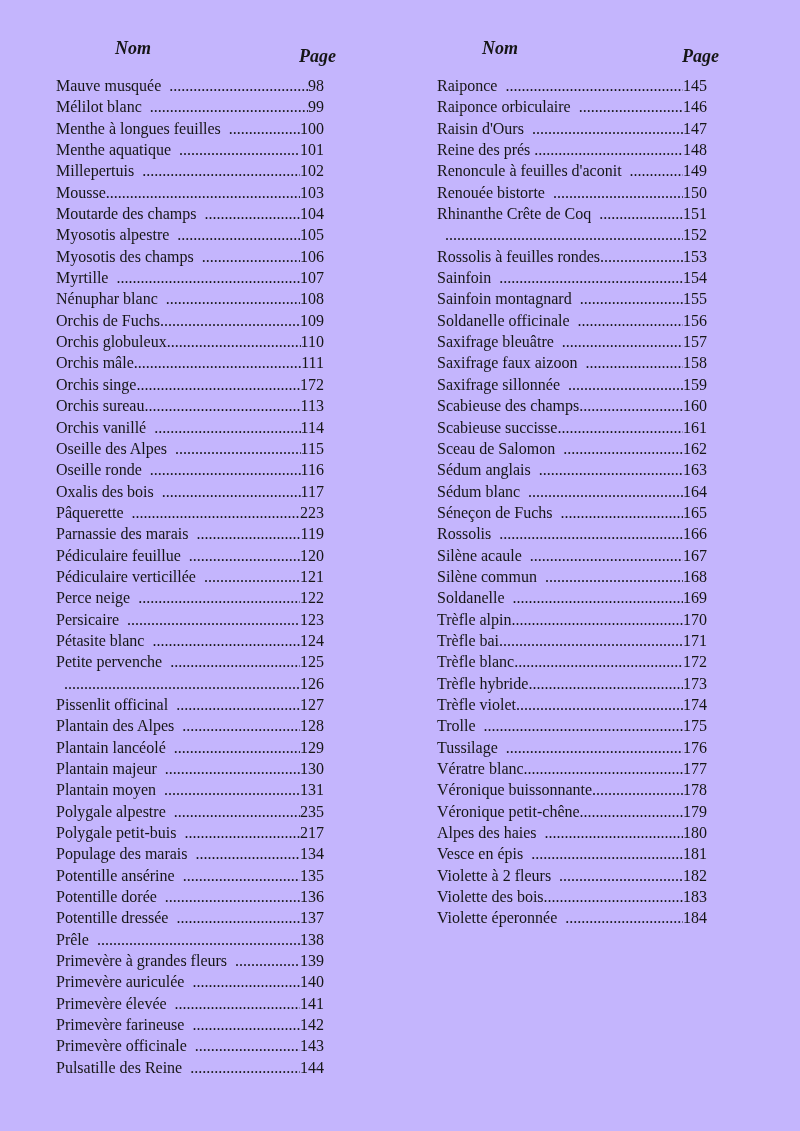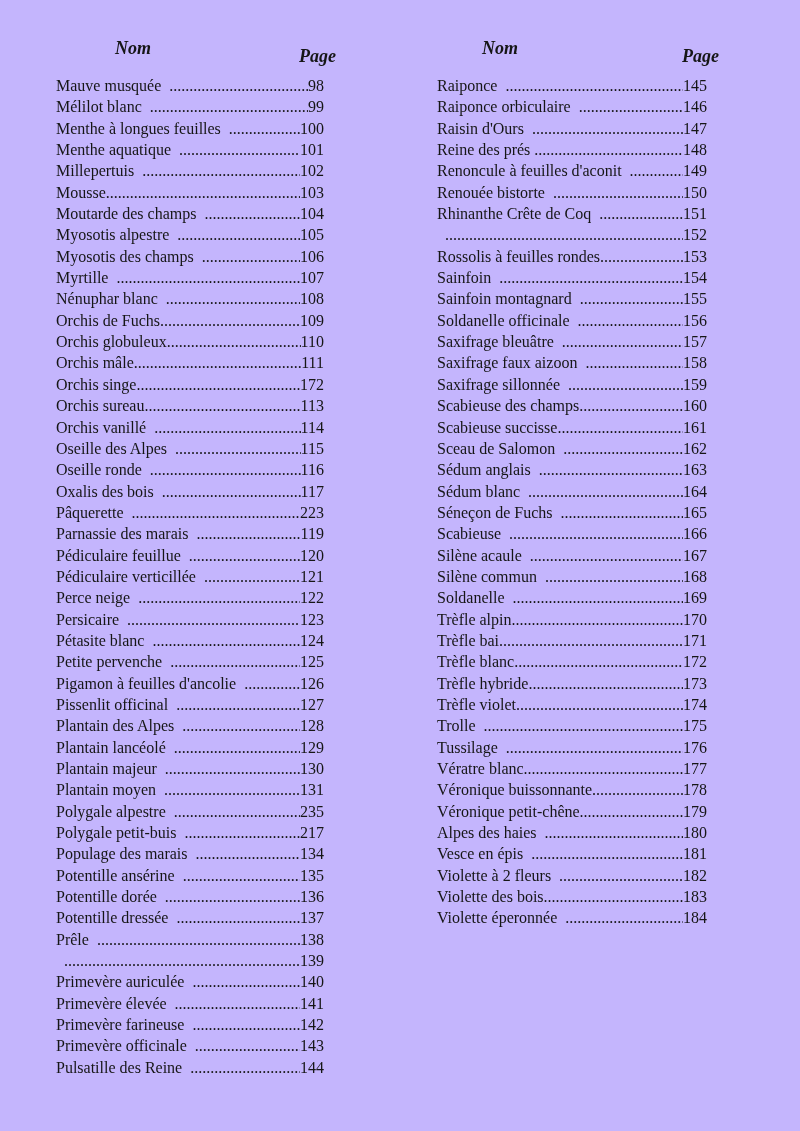--- a/index.html
+++ b/index.html
@@ -219,21 +219,20 @@
     <span class="pnum">124</span>
   </div>
 
   <div class="row">
     <span class="name">Petite pervenche</span>
     <span class="leader">  ................................................................................</span>
     <span class="pnum">125</span>
   </div>
 
   <div class="row">
-    <span class="name">Pigamon à feuilles d'ancolie</span>
     <span class="leader">  ................................................................................</span>
     <span class="pnum">126</span>
   </div>
 
   <div class="row">
     <span class="name">Pissenlit officinal</span>
     <span class="leader">  ................................................................................</span>
     <span class="pnum">127</span>
   </div>
 
@@ -297,20 +296,21 @@
     <span class="pnum">137</span>
   </div>
 
   <div class="row">
     <span class="name">Prêle</span>
     <span class="leader">  ................................................................................</span>
     <span class="pnum">138</span>
   </div>
 
   <div class="row">
+    <span class="name">Primevère à grandes fleurs</span>
     <span class="leader">  ................................................................................</span>
     <span class="pnum">139</span>
   </div>
 
   <div class="row">
     <span class="name">Primevère auriculée</span>
     <span class="leader">  ................................................................................</span>
     <span class="pnum">140</span>
   </div>
 
@@ -465,21 +465,21 @@
     <span class="pnum">164</span>
   </div>
 
   <div class="row">
     <span class="name">Séneçon de Fuchs</span>
     <span class="leader">  ................................................................................</span>
     <span class="pnum">165</span>
   </div>
 
   <div class="row">
-    <span class="name">Scabieuse</span>
+    <span class="name">Rossolis</span>
     <span class="leader">  ................................................................................</span>
     <span class="pnum">166</span>
   </div>
 
   <div class="row">
     <span class="name">Silène acaule</span>
     <span class="leader">  ................................................................................</span>
     <span class="pnum">167</span>
   </div>
 

